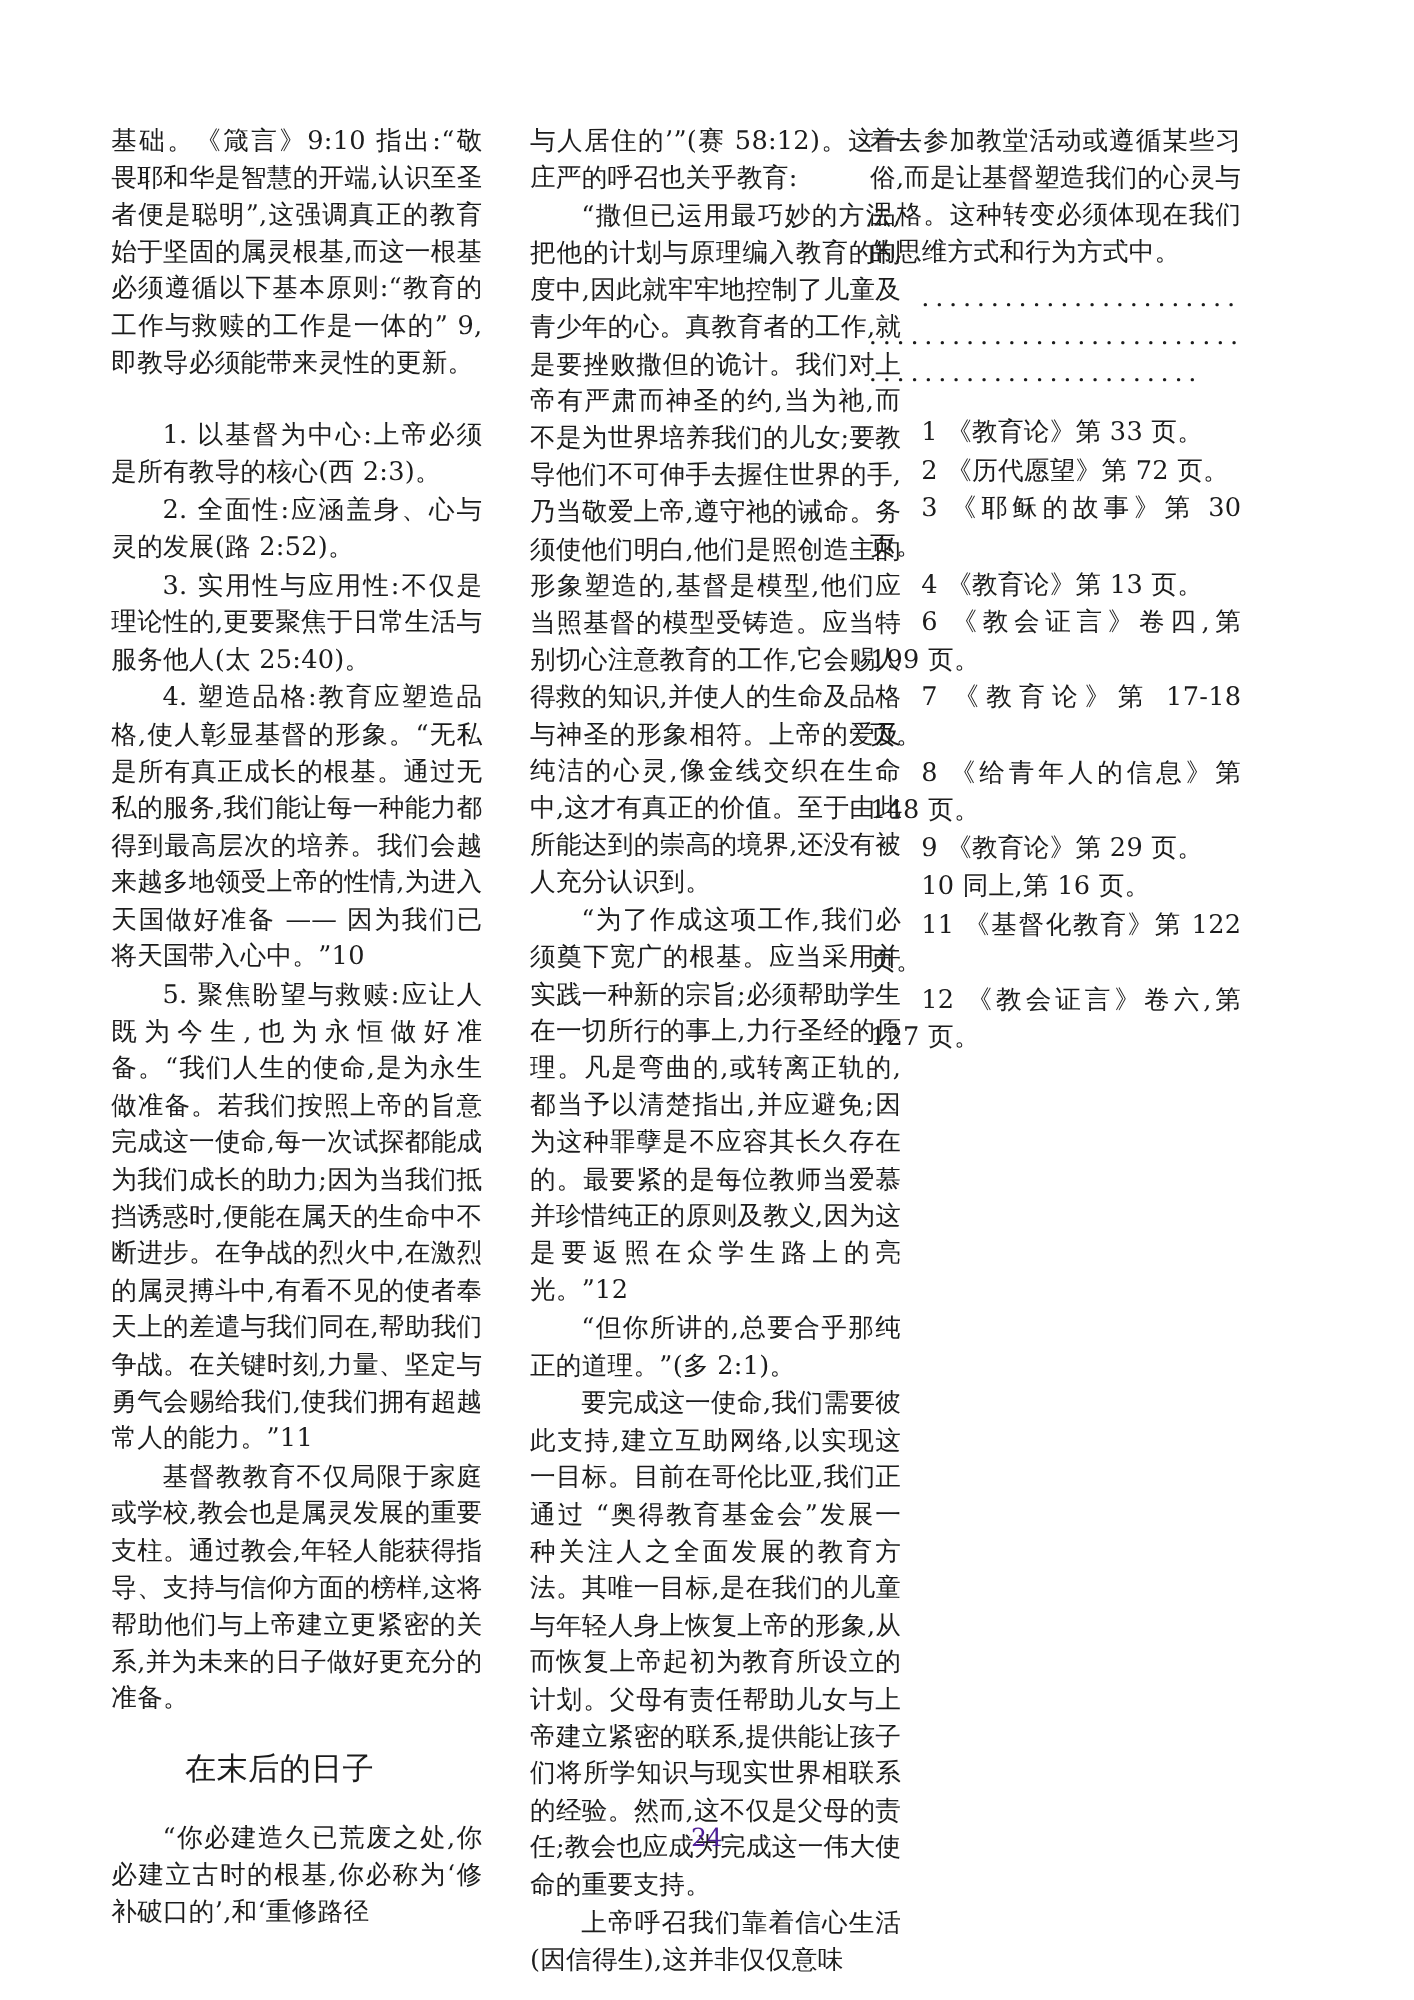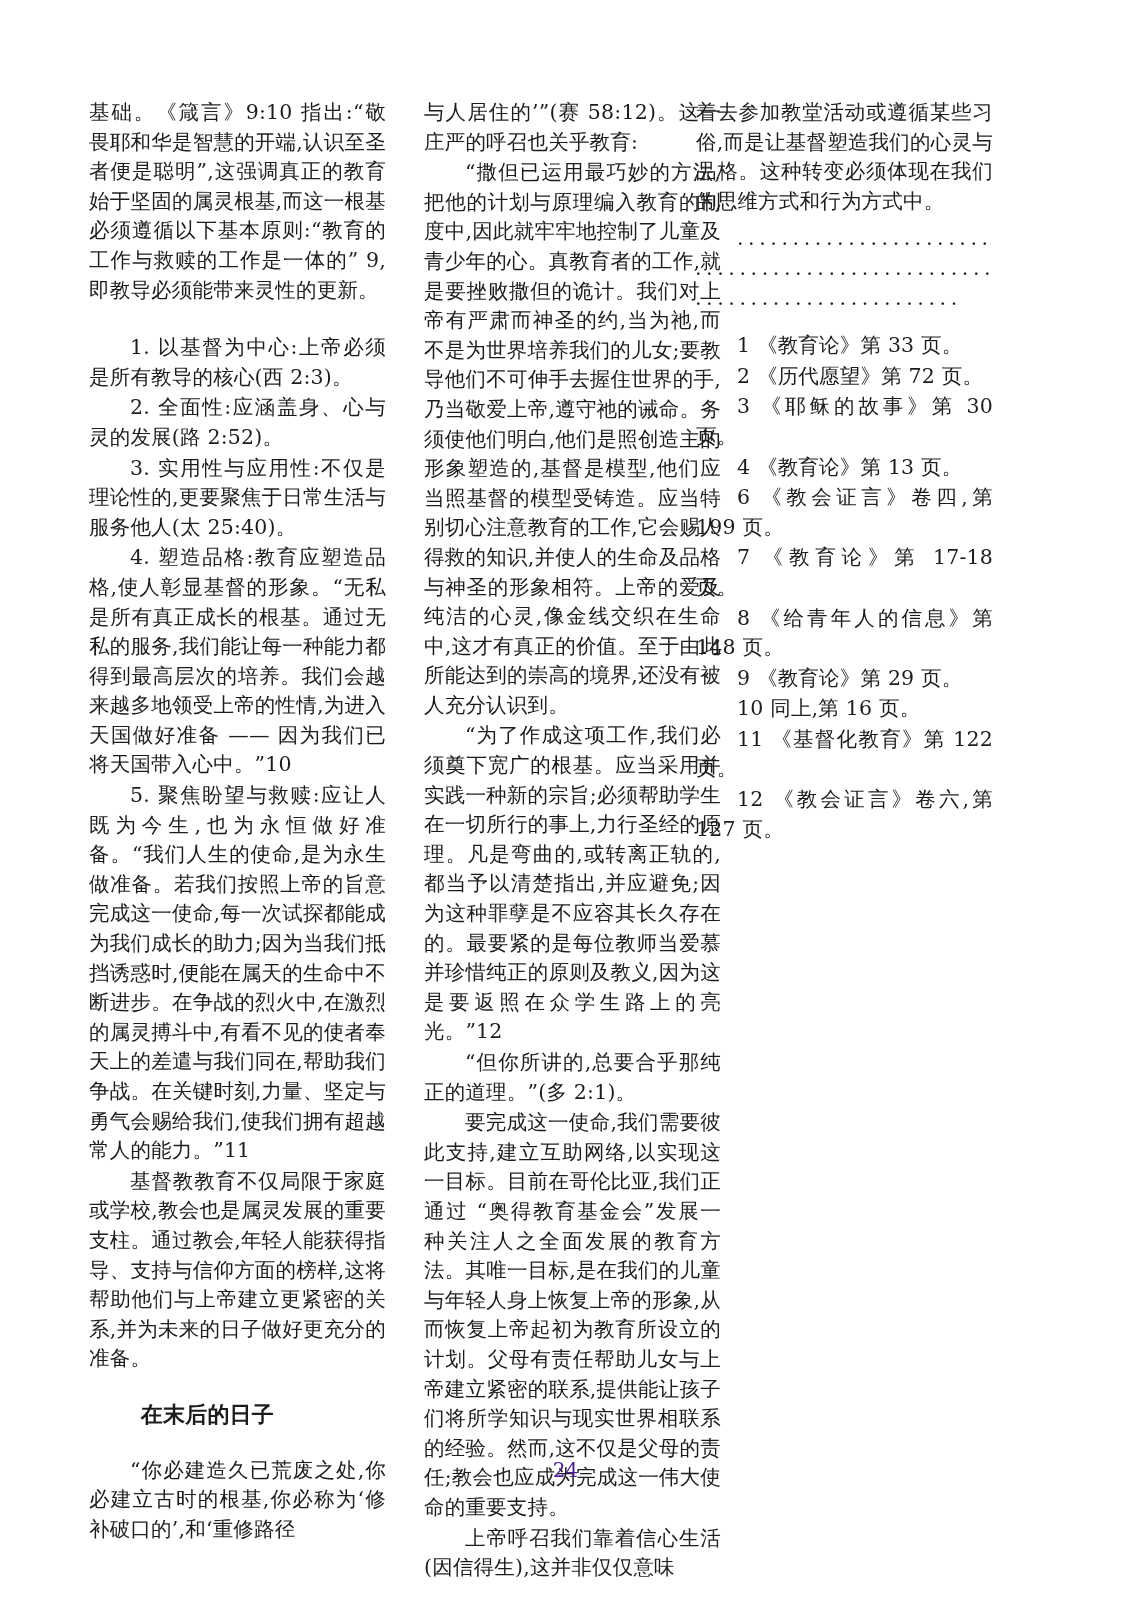--- a/index.html
+++ b/index.html
@@ -30,22 +30,22 @@
   .col-right  { left: 695px; }
   .p {
     margin: 1px;
     text-indent: 2em;
   }
   .p.noindent {
     text-indent: 0;
   }
   .heading {
     margin: 0;
-    font-weight: bold;
-    font-size: 22px;
+    font-weight: normal;
+    font-size: 25px;
     text-indent: 2.4em;
   }
   .dots {
     margin: 0;
     text-align: left;
     letter-spacing: 4.6px;
     white-space: nowrap;
     overflow: hidden;
   }
   .dots.indent { padding-left: 42px; }

